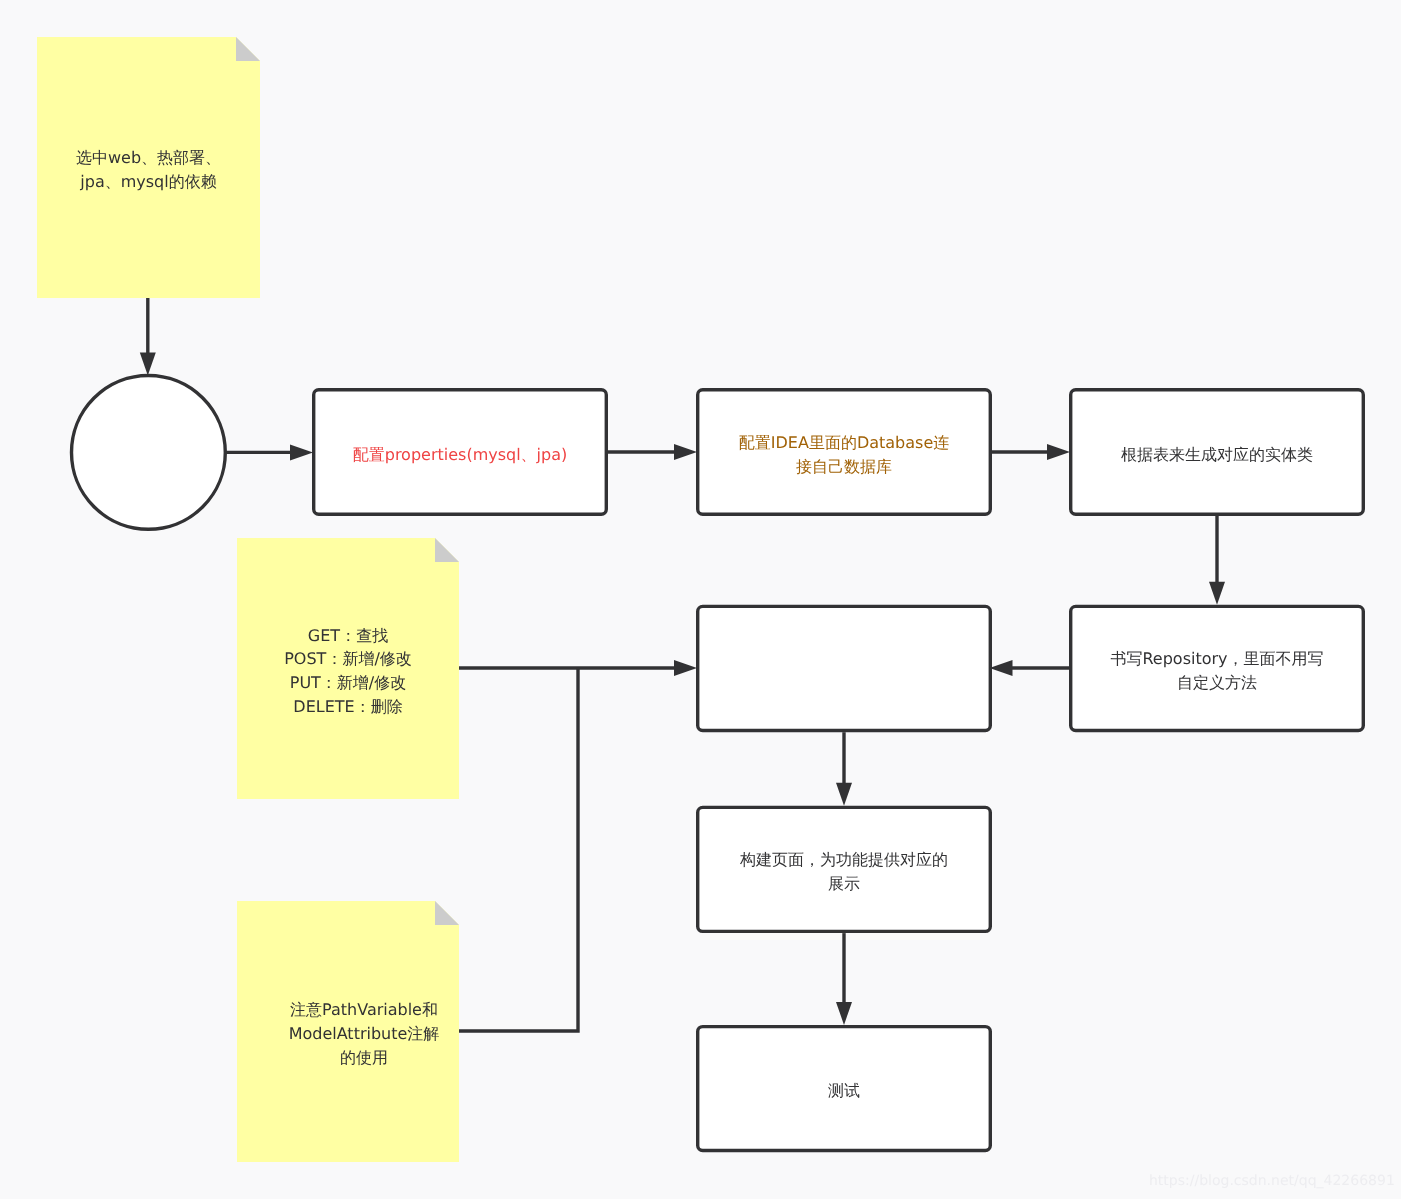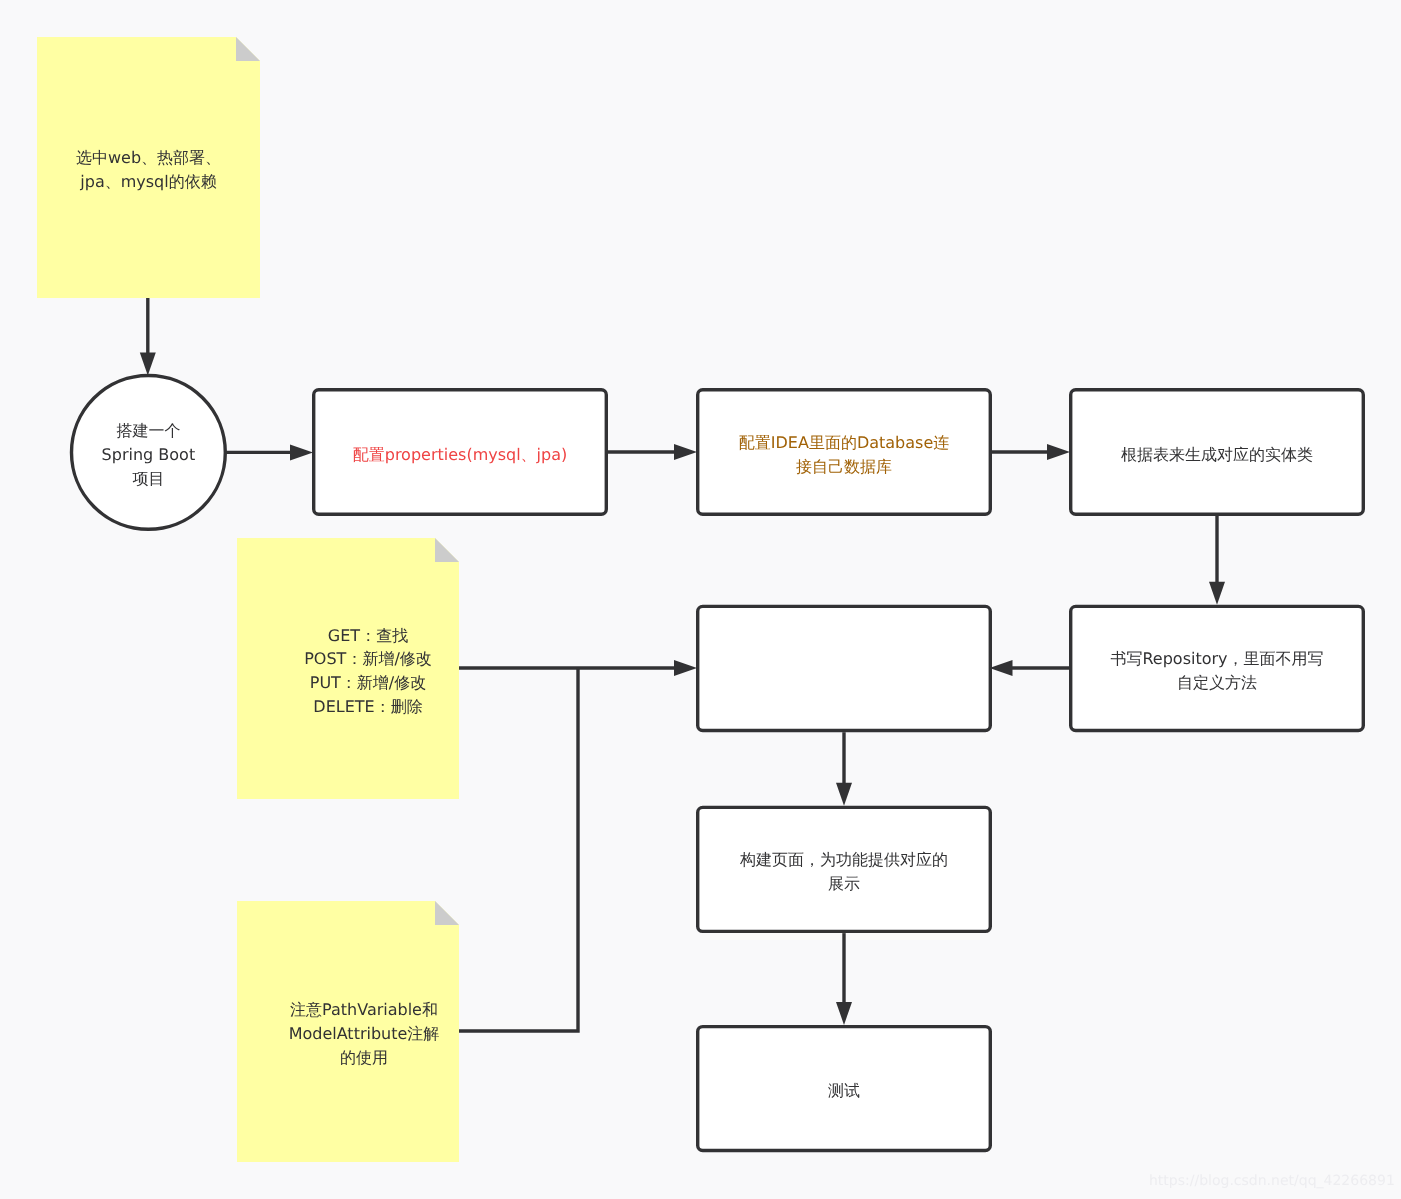--- a/index.html
+++ b/index.html
@@ -59,28 +59,25 @@
       <path d="M 674 660 L 674 676 L 697 668 Z" fill="#323234" stroke="none"></path>
       <polyline points="459,1031 578,1031 578,668" fill="none" stroke="#323234" stroke-width="3.4" stroke-linecap="butt" stroke-linejoin="miter"></polyline>
       <polyline points="844,732.2 844,784.4000000000001" fill="none" stroke="#323234" stroke-width="3.4" stroke-linecap="butt" stroke-linejoin="miter"></polyline>
       <path d="M 836 782.7 L 852 782.7 L 844 805.7 Z" fill="#323234" stroke="none"></path>
       <polyline points="844,933.1 844,1003.6000000000001" fill="none" stroke="#323234" stroke-width="3.4" stroke-linecap="butt" stroke-linejoin="miter"></polyline>
       <path d="M 836 1001.9000000000001 L 852 1001.9000000000001 L 844 1024.9 Z" fill="#323234" stroke="none"></path>
     </svg>
   <div id="labels">
       <div class="node-label" style="left: 37px; top: 37px; width: 223px; height: 261px; color: rgb(50, 50, 52);"><span class="t">选中web、热部署、
 jpa、mysql的依赖</span></div>
-      <div class="node-label" style="left: 69.8px; top: 373.8px; width: 157.2px; height: 157.2px; color: rgb(50, 50, 52);"><span class="t">搭建一个
-Spring Boot
-项目</span></div>
       <div class="node-label" style="left: 312px; top: 388px; width: 296px; height: 128px; color: #ef4444;"><span class="t">配置properties(mysql、jpa)</span></div>
       <div class="node-label" style="left: 696px; top: 388px; width: 296px; height: 128px; color: #a16207;"><span class="t">配置IDEA里面的Database连
 接自己数据库</span></div>
       <div class="node-label" style="left: 1069px; top: 388px; width: 296px; height: 128px; color: rgb(50, 50, 52);"><span class="t">根据表来生成对应的实体类</span></div>
-      <div class="node-label" style="left: 237px; top: 538px; width: 222px; height: 261px; color: rgb(50, 50, 52); padding-left: 20px;"><span class="t">GET：查找
+      <div class="node-label" style="left: 237px; top: 538px; width: 222px; height: 261px; color: rgb(50, 50, 52);"><span class="t">GET：查找
 POST：新增/修改
 PUT：新增/修改
 DELETE：删除</span></div>
       <div class="node-label" style="left: 1069px; top: 604.7px; width: 296px; height: 127.5px; color: rgb(50, 50, 52); align-items: center;"><span class="t">书写Repository，里面不用写
 自定义方法</span></div>
       <div class="node-label" style="left: 696px; top: 805.7px; width: 296px; height: 127.4px; color: rgb(50, 50, 52);"><span class="t">构建页面，为功能提供对应的
 展示</span></div>
       <div class="node-label" style="left: 237px; top: 901px; width: 222px; height: 261px; color: rgb(50, 50, 52); padding-left: 16px;"><span class="t">注意PathVariable和
 ModelAttribute注解
 的使用</span></div>

